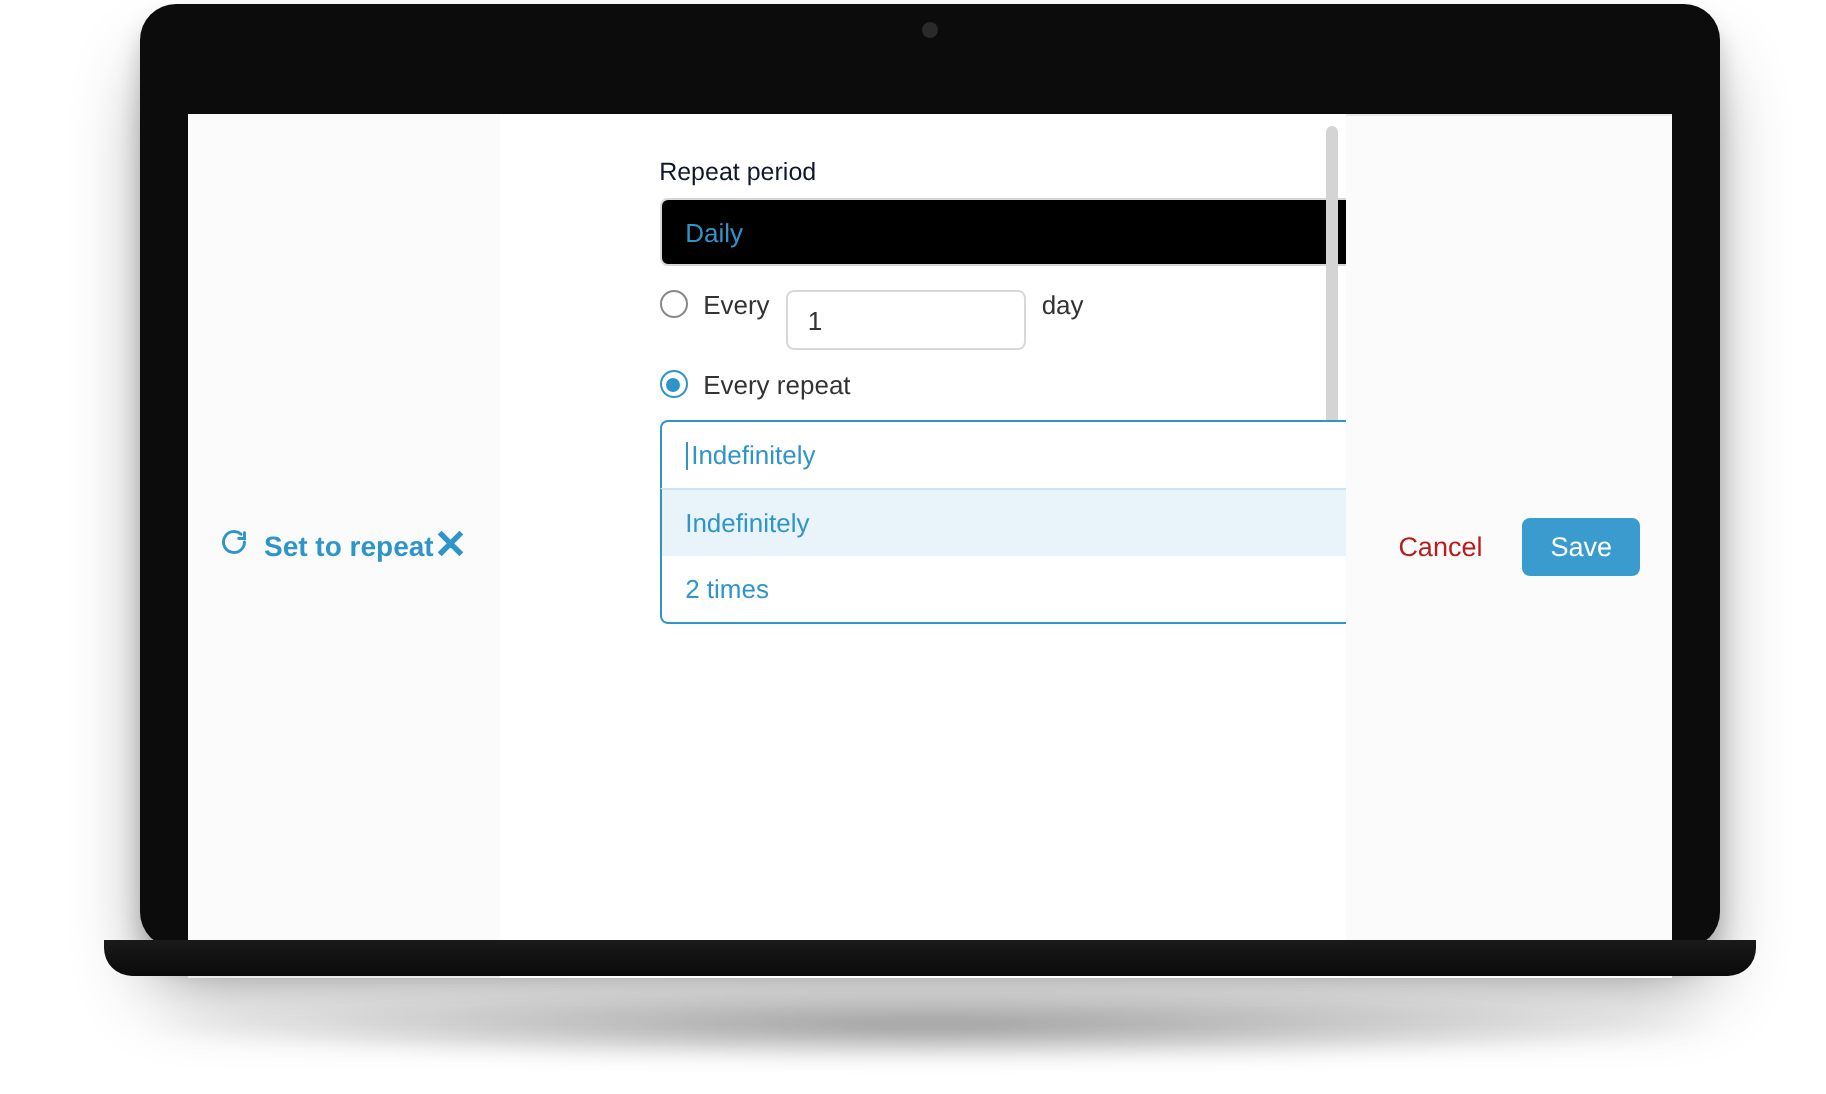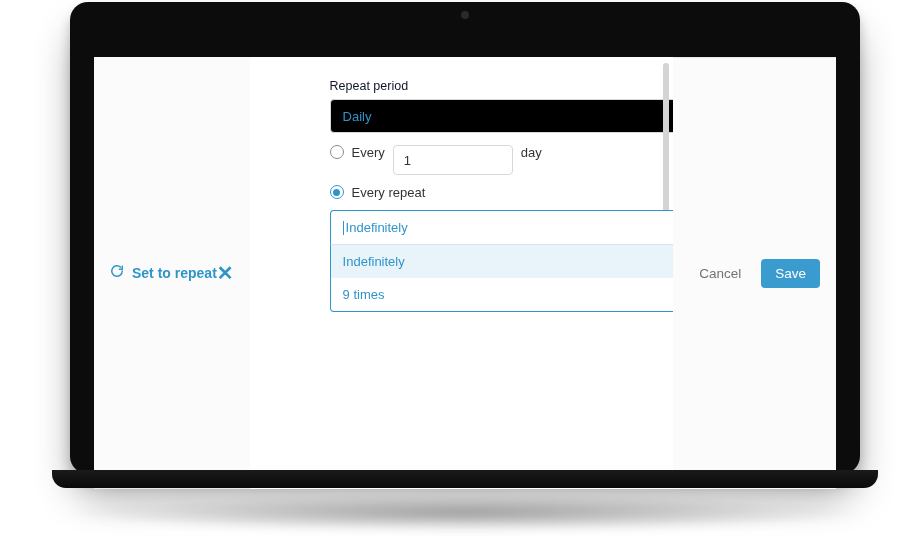--- a/index.html
+++ b/index.html
@@ -195,21 +195,21 @@
   .dialog-footer {
     display: flex;
     justify-content: flex-end;
     align-items: center;
     gap: 10px;
     padding: 10px 16px;
     border-top: 1px solid #e8e8e8;
     background: #fbfbfb;
   }
   .btn-cancel {
-    color: #737373;
+    color: #b91c1c;
     font-size: 13.5px;
     background: transparent;
     border: none;
     cursor: pointer;
     padding: 6px 10px;
   }
   .btn-save {
     background: #3a9bcf;
     color: #fff;
     border: none;
@@ -268,21 +268,21 @@
         <div class="combo-input">
           <span style="display:flex;align-items:center;gap:0">
             <span class="caret"></span>
             <span>Indefinitely</span>
           </span>
           <span class="chev">⌃</span>
         </div>
         <div class="combo-list">
           <div class="list-scroll"></div>
           <div class="combo-item highlight">Indefinitely</div>
-          <div class="combo-item">9 times</div>
+          <div class="combo-item">2 times</div>
 
         </div>
       </div>
 
     </div>
 
     <div class="dialog-footer">
       <button class="btn-cancel">Cancel</button>
       <button class="btn-save">Save</button>
     </div>

